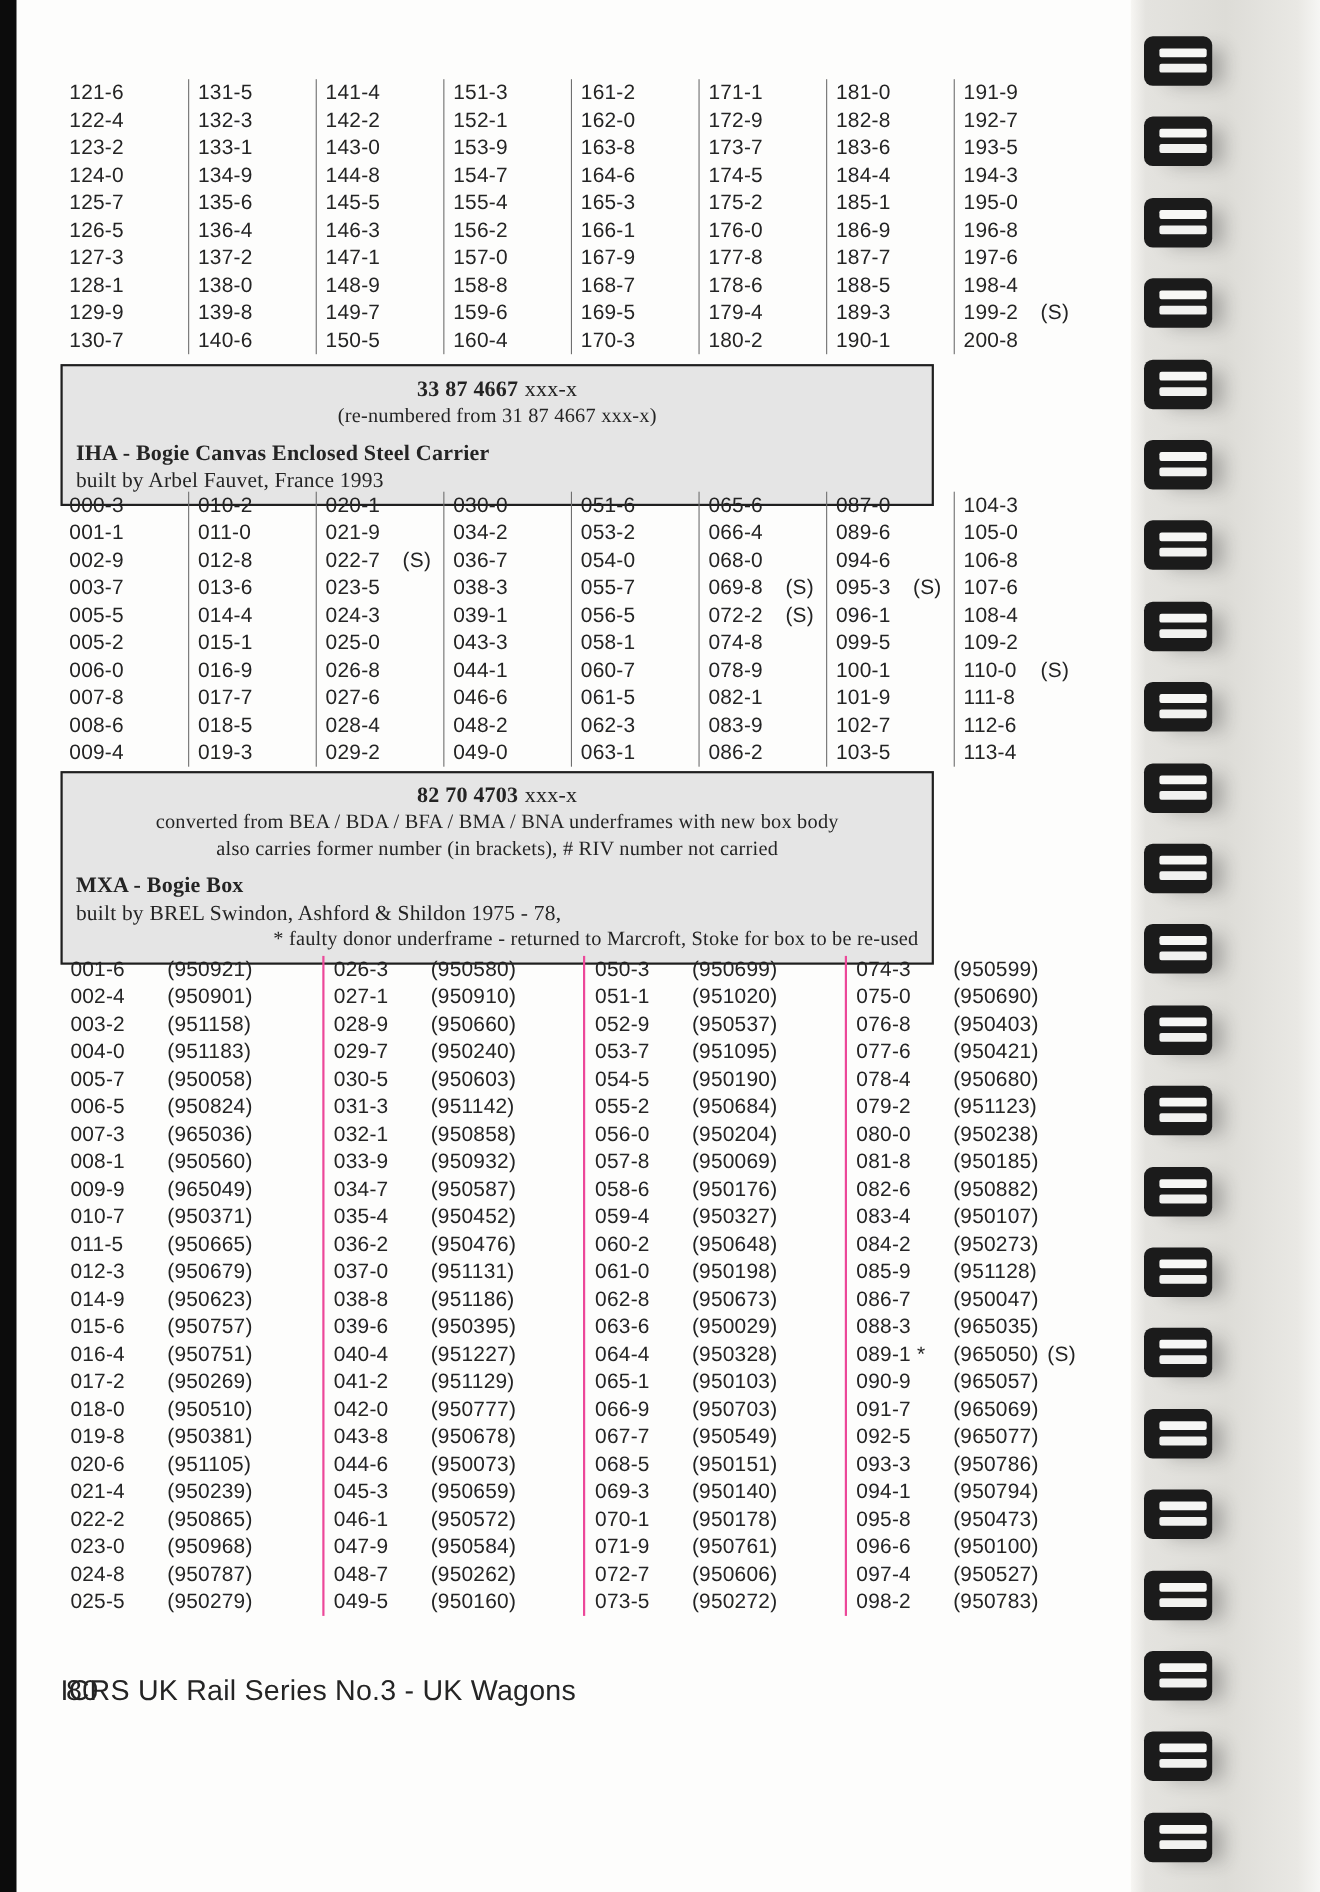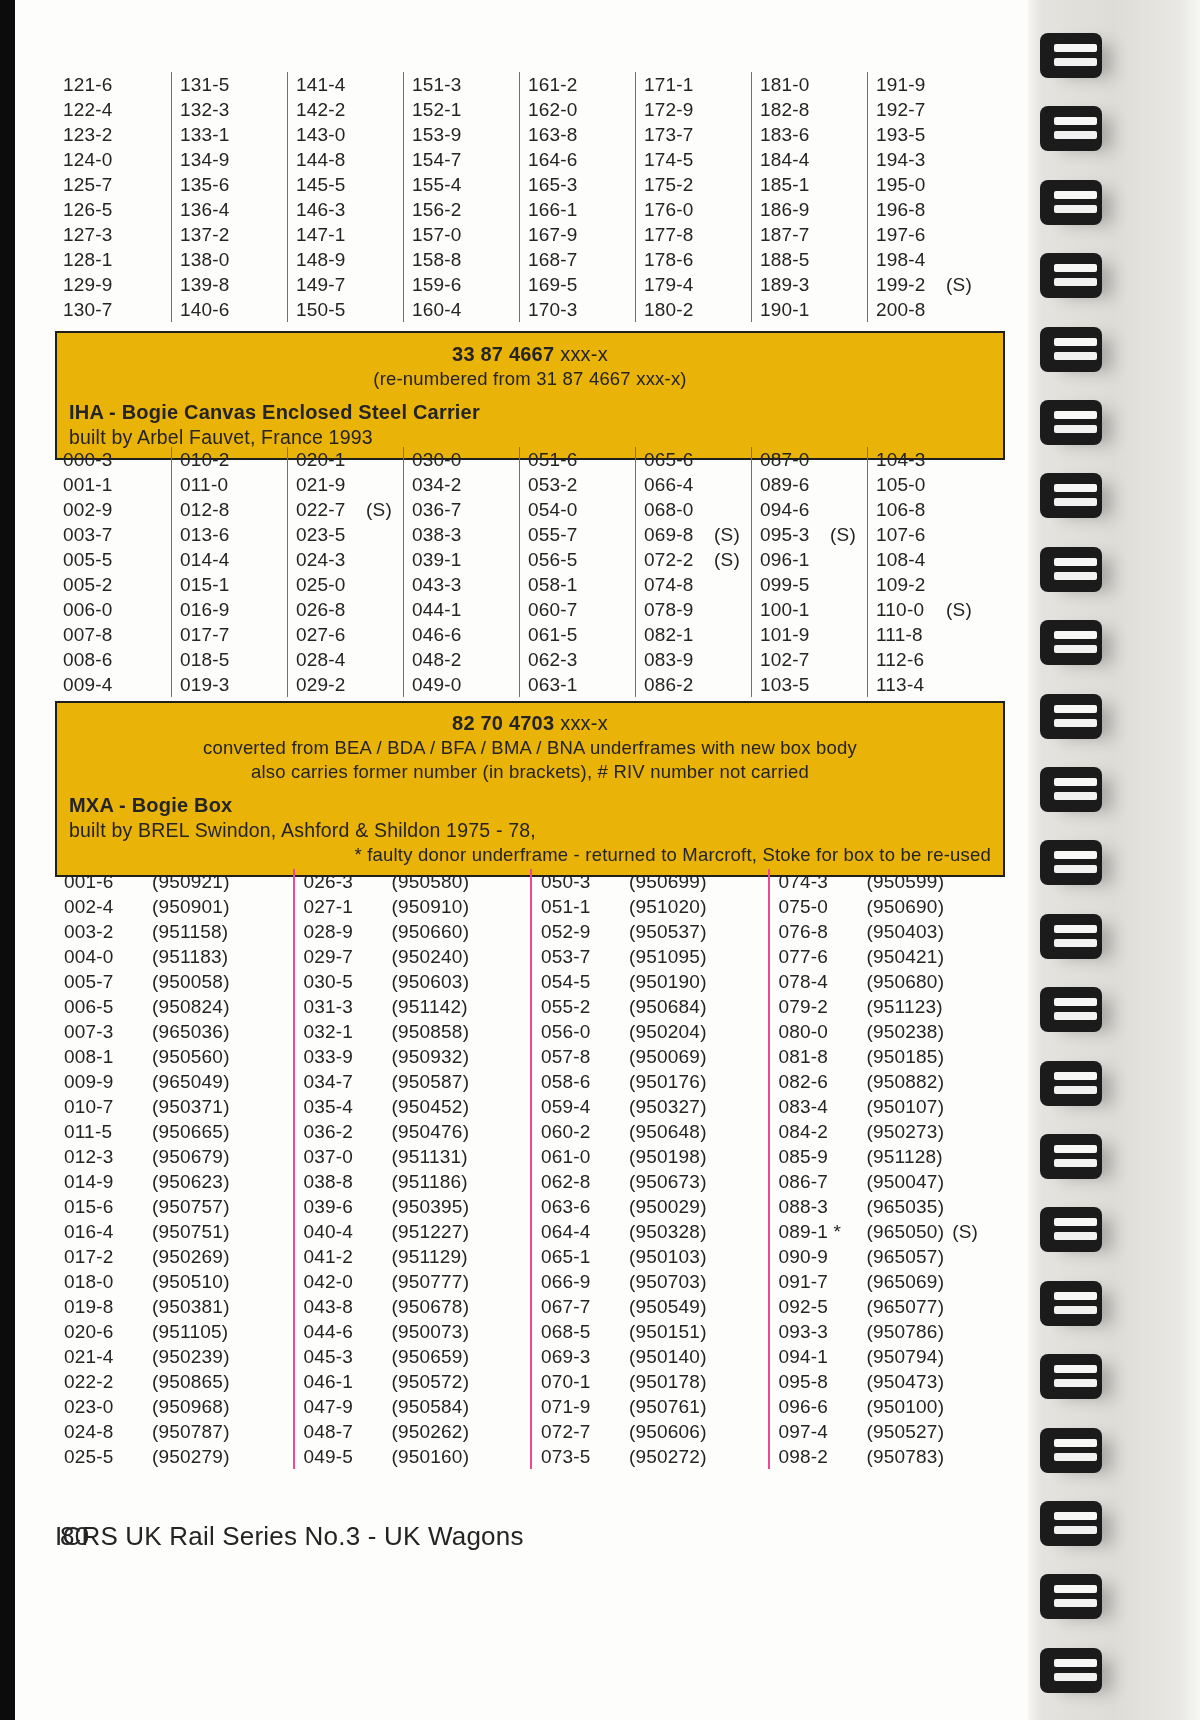--- a/index.html
+++ b/index.html
@@ -28,21 +28,21 @@
   
   .numgrid{position:absolute;left:55px;width:928px;display:grid;grid-template-columns:repeat(8,1fr);font-size:19px;}
   .numgrid .tcol{padding-left:8px;}
   .numgrid .tcol + .tcol{border-left:1px solid #6f6f6f;}
   .numgrid .tcell{height:25px;line-height:25px;white-space:nowrap;}
   .numgrid .num{display:inline-block;min-width:66px;}
   .numgrid .mark{margin-left:4px;}
   #table1{top:72px;}
   #table2{top:447px;}
   
-  .class-box{position:absolute;left:55px;width:950px;border:2px solid #1f1f1f;background:#eab308;box-sizing:border-box;}
+  .class-box{position:absolute;left:55px;width:794px;border:2px solid #1f1f1f;background:#e5e5e5;box-sizing:border-box;font-family:Liberation Serif, serif;}
   #box1{top:331px;padding:9px 12px 8px 12px;}
   #box2{top:701px;padding:8px 12px 8px 12px;}
   .box-title{text-align:center;font-size:20px;line-height:25px;}
   .box-title .bold{font-weight:bold;}
   .box-title .sfx{margin-left:6px;}
   .box-note{text-align:center;font-size:18.5px;line-height:24px;}
   .class-line{display:flex;justify-content:space-between;align-items:baseline;margin-top:9px;font-size:19.5px;line-height:25px;flex-direction:column;}
   .class-line .ct{font-weight:bold;font-size:20px;}
   .right-note{text-align:right;font-size:18.5px;line-height:23.5px;}
   

